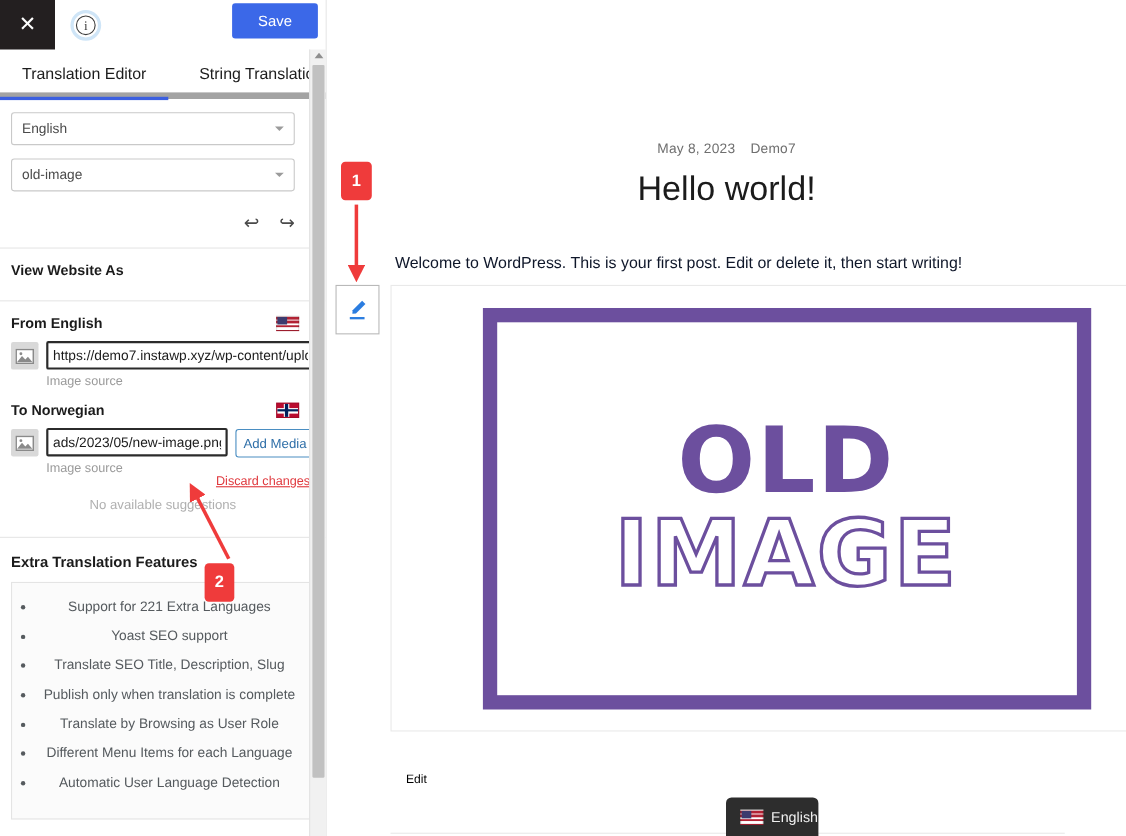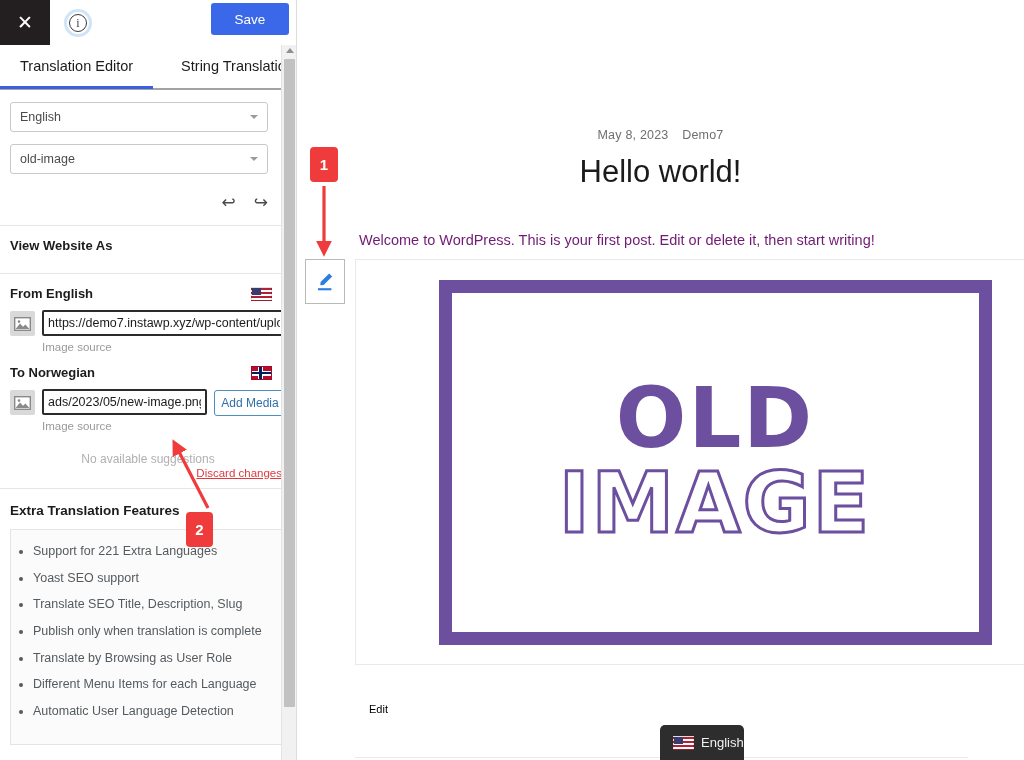--- a/index.html
+++ b/index.html
@@ -50,22 +50,22 @@
     width: 78px; height: 32px;
     background: #3b68e8; color: #fff;
     border: none; border-radius: 3px;
     font-size: 13.5px; font-family: "Liberation Sans", sans-serif;
     cursor: pointer;
   }
 
   
   .tabs {
     position: relative; height: 45px;
-    border-bottom: 2px solid #a3a3a3;
-    display: flex; align-items: flex-end;
+    border-bottom: 6px solid #a3a3a3;
+    display: flex; align-items: flex-start;
   }
   .tab {
     font-size: 14.5px; color: #1c1c1c;
     height: 45px; display: flex; align-items: center;
     cursor: pointer; position: relative;
   }
   .tab.t1 { margin-left: 20px; }
   .tab.t2 { margin-left: 48px; }
   .tab.active::after {
     content: ""; position: absolute; left: -20px; right: -20px; bottom: -1px;
@@ -147,35 +147,35 @@
   .addmedia {
     flex: none; width: 72px; height: 26px; margin-top: 1px;
     border: 1px solid #4a8ec2; border-radius: 3px;
     background: #fff; color: #2f6fa8;
     font-size: 12px; cursor: pointer;
     font-family: "Liberation Sans", sans-serif;
   }
   .discard {
     font-size: 11.5px; color: #e0393e; text-decoration: underline;
     cursor: pointer; display: block; text-align: right;
-    position: absolute; right: 14px; top: 467px;
+    position: absolute; right: 14px; top: 432px;
   }
   .nosugg {
     font-size: 12px; color: #b0b0b0; text-align: center;
     margin-top: 20px;
   }
 
   
   .extra-wrap { padding: 14px 10px 0 10px; border-top: 1px solid #e6e6e6; margin-top: 22px; }
   .extra-title { font-size: 13.5px; font-weight: bold; color: #1b1b1b; margin-bottom: 11px; }
   .extra-box {
     border: 1px solid #e4e4e4; background: #fbfbfb;
     padding: 14px 10px 14px 22px;
   }
-  .extra-box ul { list-style: disc; }
+  .extra-box ul { list-style: disc; text-align: center; }
   .extra-box li {
     font-size: 12.5px; color: #555a5e; margin-bottom: 11px; line-height: 1.25;
   }
 
   
   .sb-track {
     position: absolute; right: 0px; top: 45px;
     width: 15px; height: 715px; background: #f1f1f1;
     border-left: 1px solid #e3e3e3;
   }
@@ -201,21 +201,21 @@
     text-align: center; margin-top: 128px;
     font-size: 12.5px; color: #6f6f6f; letter-spacing: .2px;
   }
   .post-meta span { margin: 0 5px; }
   .post-title {
     text-align: center; margin-top: 12px;
     font-size: 31px; color: #1b1b1b; font-weight: 400;
   }
   .post-body {
     margin: 42px 0 0 62px;
-    font-size: 14.5px; color: #701a75;
+    font-size: 14.5px; color: #0f172a;
   }
   .img-frame {
     position: absolute; left: 58px; top: 259px;
     width: 720px; height: 406px;
     border: 1px solid #e9e9e9; background: #fff;
     display: flex; align-items: center; justify-content: center;
   }
   .old-image {
     width: 553px; height: 365px;
     border: 13px solid #6c4f9e;

